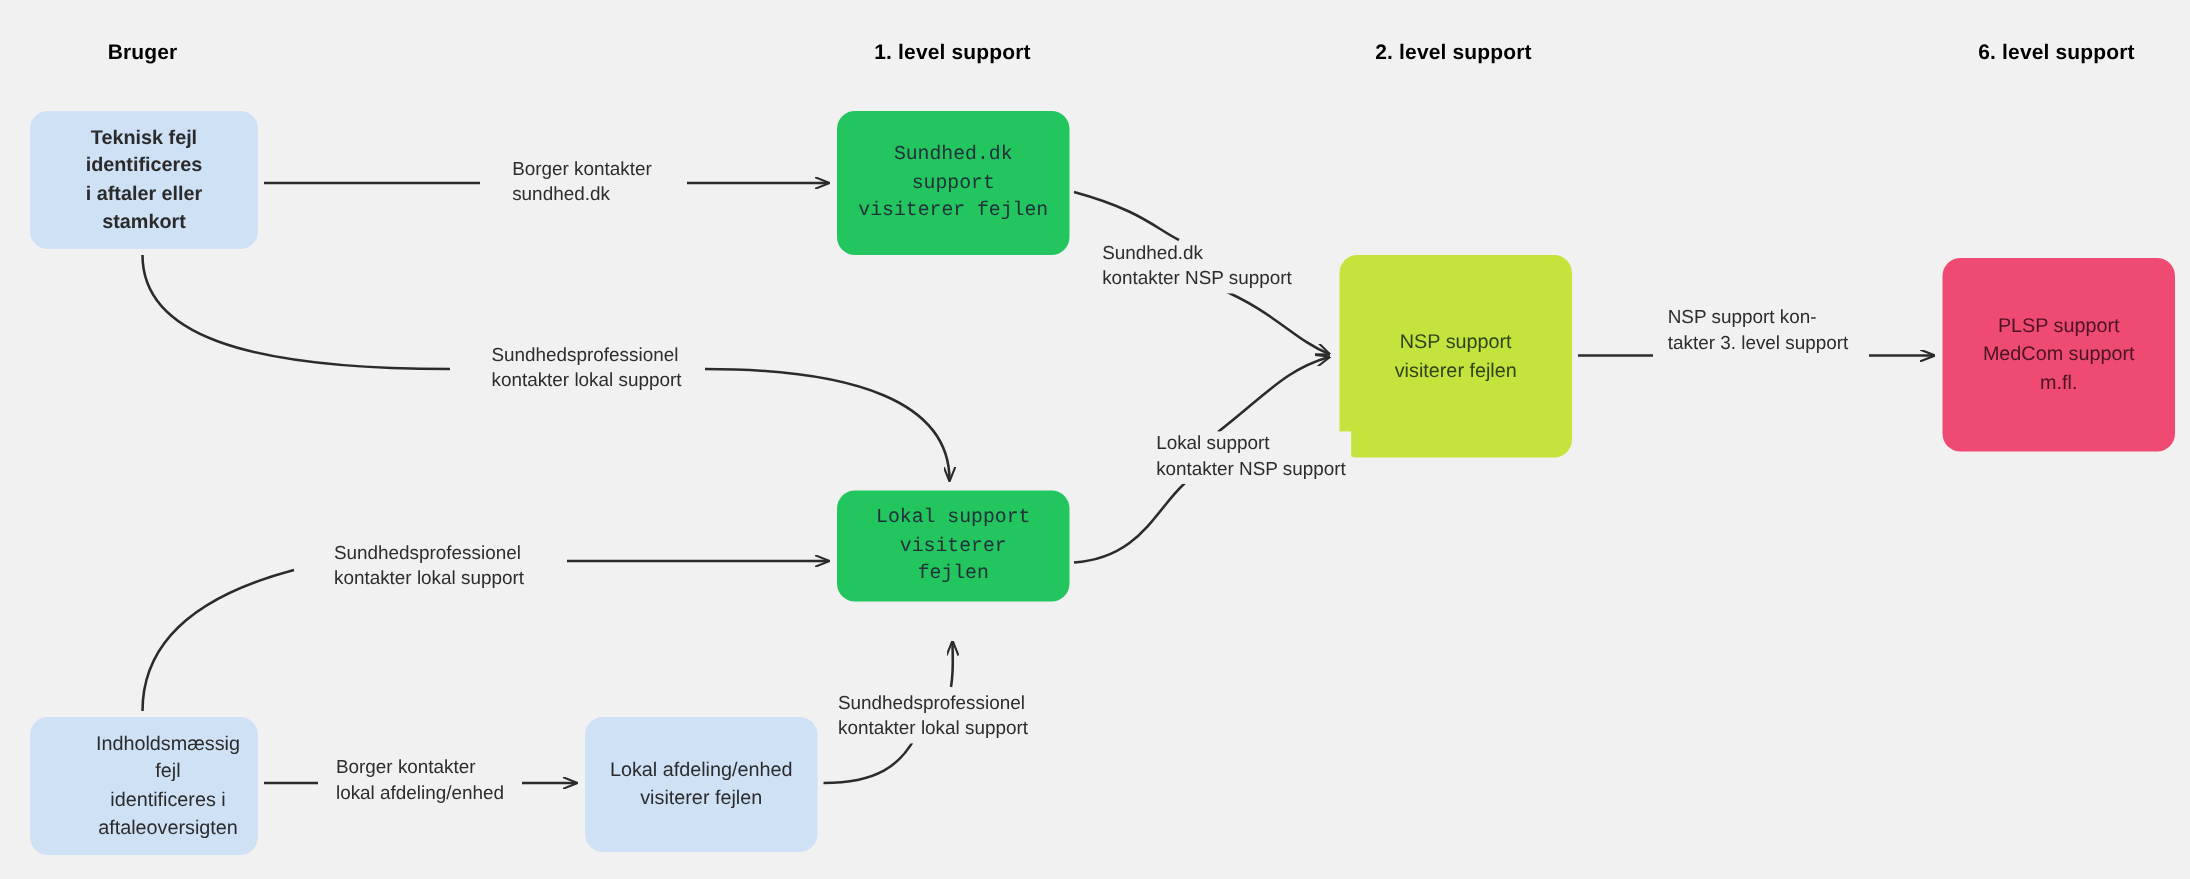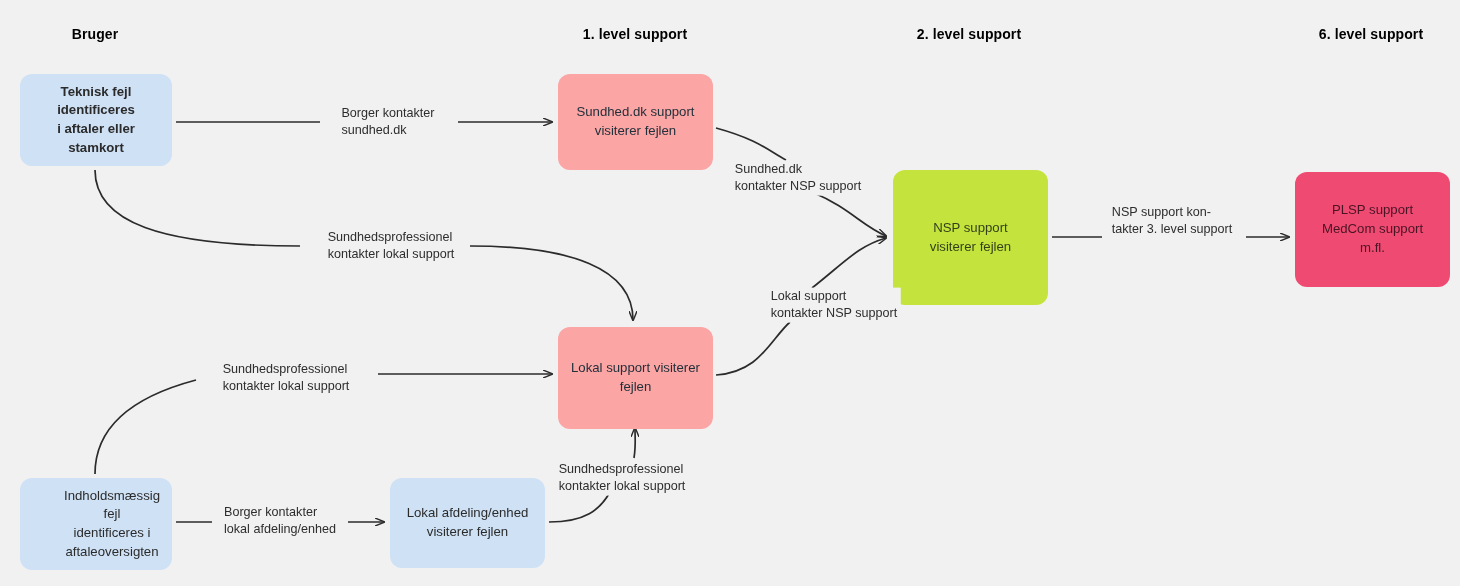--- a/index.html
+++ b/index.html
@@ -41,21 +41,21 @@
     align-items: center;
     justify-content: center;
     text-align: center;
     font-size: 13.2px;
     line-height: 1.42;
     color: #262626;
     padding: 4px 10px;
     box-sizing: border-box;
   }
   .node.light  { background: #cfe1f5; color: #2b2b2b; }
-  .node.blue   { background: #fca5a5; color: #22303a; }
+  .node.blue   { background: #22c55e; color: #22303a; font-family: Liberation Mono, monospace; }
   .node.green  { background: #c4e43d; color: #33411a; }
   .node.pink   { background: #ef4a72; color: #4a1424; }
   .edge-label {
     position: absolute;
     font-size: 12.6px;
     line-height: 1.38;
     color: #2d2d2d;
     transform: translate(-50%, -50%);
     white-space: pre-line;
     background: #f1f1f1;
@@ -111,26 +111,26 @@
 i aftaler eller stamkort</span>
   </div>
   <div class="node blue" style="left:558px; top:74px; width:155px; height:96px;">
     <span style="white-space: pre-line;">Sundhed.dk support
 visiterer fejlen</span>
   </div>
   <div class="node green" style="left:893px; top:170px; width:155px; height:135px;">
     <span style="white-space: pre-line;">NSP support
 visiterer fejlen</span>
   </div>
-  <div class="node pink" style="left:1295px; top:172px; width:155px; height:115px;">
+  <div class="node pink" style="left:1295px; top:172px; width:155px; height:129px;">
     <span style="white-space: pre-line;">PLSP support
 MedCom support
 m.fl.</span>
   </div>
-  <div class="node blue" style="left:558px; top:327px; width:155px; height:102px;">
+  <div class="node blue" style="left:558px; top:327px; width:155px; height:74px;">
     <span style="white-space: pre-line;">Lokal support visiterer
 fejlen</span>
   </div>
   <div class="node light" style="left:20px; top:478px; width:152px; height:92px;">
     <span style="white-space: pre-line; margin-left: 32px;">Indholdsmæssig fejl
 identificeres i
 aftaleoversigten</span>
   </div>
   <div class="node light" style="left:390px; top:478px; width:155px; height:90px;">
     <span style="white-space: pre-line;">Lokal afdeling/enhed

